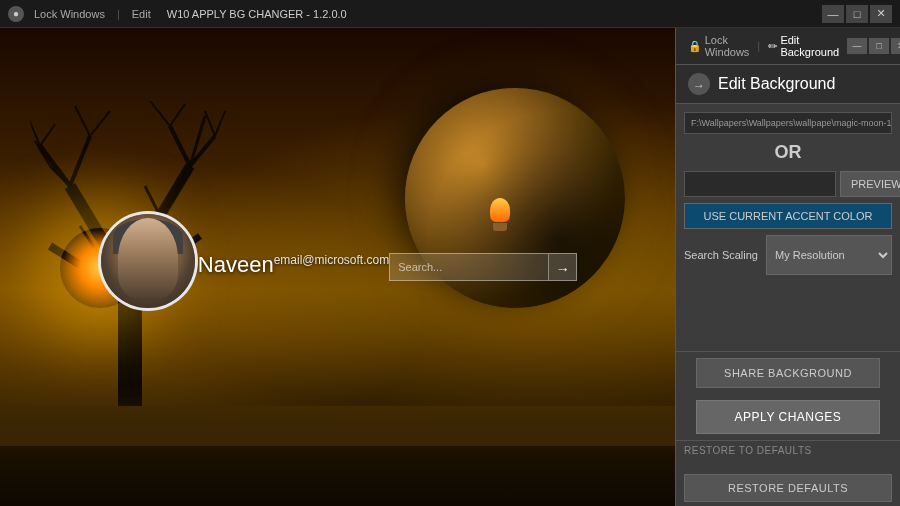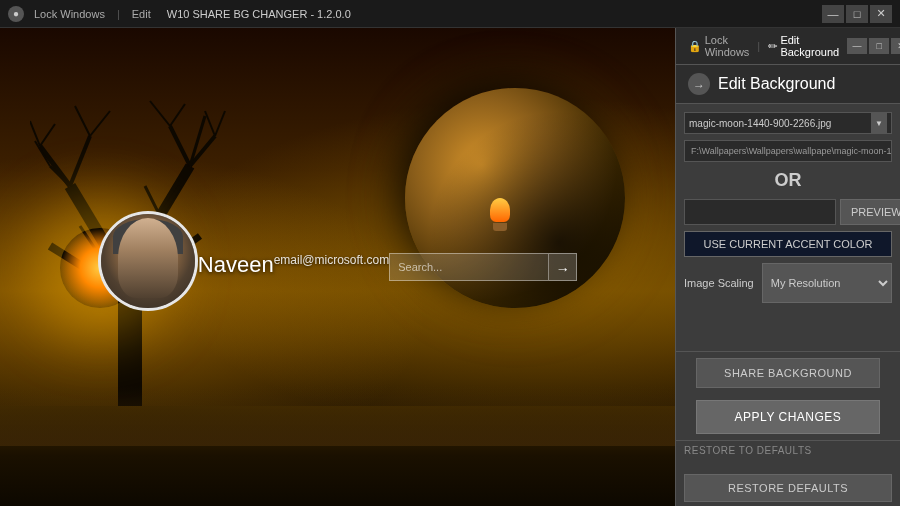--- a/index.html
+++ b/index.html
@@ -350,21 +350,21 @@
       border: 1px solid #666;
       color: #ccc;
       font-size: 11px;
       cursor: pointer;
       white-space: nowrap;
     }
 
     .accent-btn {
       height: 26px;
       width: 100%;
-      background: #0f172a;
+      background: #0c4a6e;
       border: 1px solid #666;
       color: #ccc;
       font-size: 11px;
       cursor: pointer;
     }
 
     .scaling-row {
       display: flex;
       align-items: center;
       gap: 8px;
@@ -467,21 +467,21 @@
 </head>
 <body>
 
 <div class="title-bar">
   <div class="title-bar-icon">●</div>
   <div class="title-bar-menu">
     <span>Lock Windows</span>
     <span style="color:#555">|</span>
     <span>Edit</span>
   </div>
-  <div class="title-bar-text">W10 SHARE BG CHANGER - 1.2.0.0</div>
+  <div class="title-bar-text">W10 APPLY BG CHANGER - 1.2.0.0</div>
   <div class="window-controls">
     <button class="wc-btn">—</button>
     <button class="wc-btn">□</button>
     <button class="wc-btn close">✕</button>
   </div>
 </div>
 
 <div class="main-layout">
 
   <div class="preview-panel">
@@ -567,38 +567,34 @@
       </div>
     </div>
 
     <div class="right-header">
       <div class="right-header-icon">→</div>
       <div class="right-header-title">Edit Background</div>
     </div>
 
     <div class="right-content">
 
-      <div class="file-path-row">
-        <span class="file-path-text">magic-moon-1440-900-2266.jpg</span>
-        <button class="file-scroll-btn">▼</button>
-      </div>
 
       <div class="full-path-row">F:\Wallpapers\Wallpapers\wallpape\magic-moon-1440-900-2266.jpg</div>
 
       <div class="or-text">OR</div>
 
       <div class="preview-row">
         <input class="color-input-box" type="text" placeholder="" style="">
         <button class="preview-btn">PREVIEW</button>
       </div>
 
       <button class="accent-btn">USE CURRENT ACCENT COLOR</button>
 
       <div class="scaling-row">
-        <span class="scaling-label">Image Scaling</span>
+        <span class="scaling-label">Search Scaling</span>
         <select class="scaling-select">
           <option>My Resolution</option>
           <option>Fill</option>
           <option>Fit</option>
           <option>Stretch</option>
           <option>Center</option>
           <option>Span</option>
         </select>
       </div>
 

